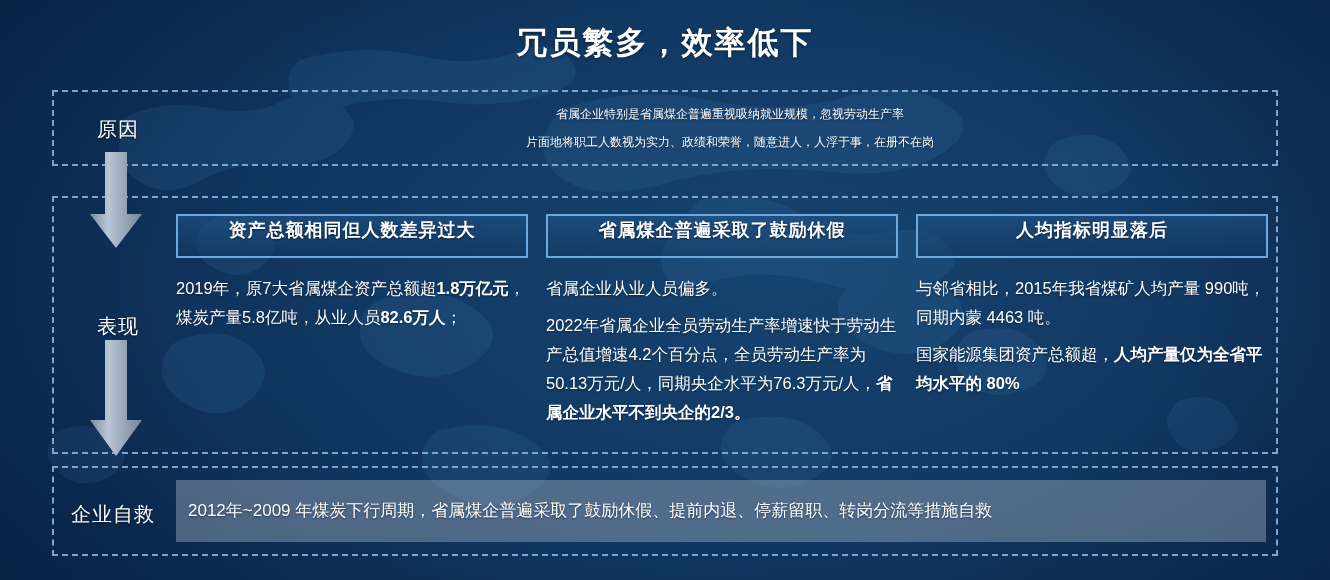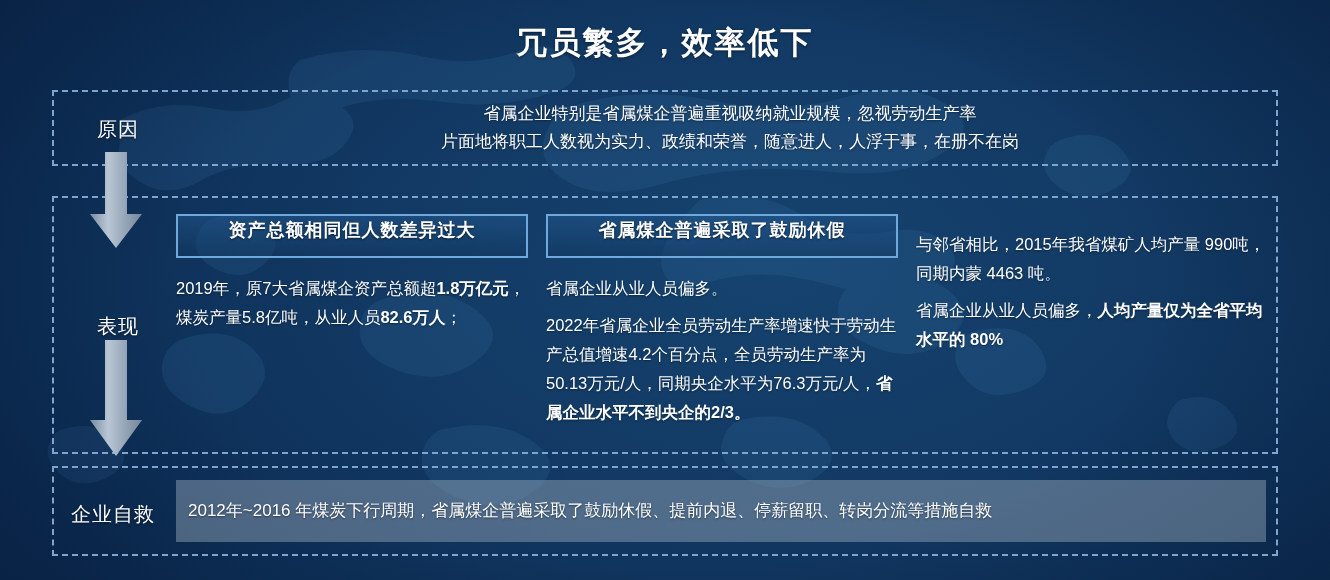--- a/index.html
+++ b/index.html
@@ -82,21 +82,21 @@
   .arrow-1 { left: 88px; top: 152px; height: 98px; }
   .arrow-2 { left: 88px; top: 340px; height: 118px; }
 
   
   .cause-text {
     position: absolute;
     left: 200px;
     top: 100px;
     width: 1060px;
     text-align: center;
-    font-size: 17px;
+    font-size: 12px;
     line-height: 28px;
     color: #ffffff;
     text-shadow: 0 1px 2px rgba(0,0,0,0.4);
   }
   .cause-text div { white-space: nowrap; }
 
   
   .col {
     position: absolute;
     top: 214px;
@@ -229,23 +229,24 @@
 
   <div class="col col-2">
     <div class="col-head">省属煤企普遍采取了鼓励休假</div>
     <div class="col-body">
         <p><span>省属企业从业人员偏多。</span></p>
         <p><span>2022年省属企业全员劳动生产率增速快于劳动生产总值增速4.2个百分点，全员劳动生产率为50.13万元/人，同期央企水平为76.3万元/人，</span><b>省属企业水平不到央企的2/3。</b></p>
       </div>
   </div>
 
   <div class="col col-3">
+    <div class="col-head">人均指标明显落后</div>
     <div class="col-body">
         <p><span>与邻省相比，2015年我省煤矿人均产量 990吨，同期内蒙 4463 吨。</span></p>
-        <p><span>省属企业从业人员偏多，</span><b>人均产量仅为全省平均水平的 80%</b></p>
+        <p><span>国家能源集团资产总额超，</span><b>人均产量仅为全省平均水平的 80%</b></p>
       </div>
   </div>
 
   <div class="selfrescue-bar">
-    <div class="selfrescue-text">2012年~2016 年煤炭下行周期，省属煤企普遍采取了鼓励休假、提前内退、停薪留职、转岗分流等措施自救</div>
+    <div class="selfrescue-text">2012年~2009 年煤炭下行周期，省属煤企普遍采取了鼓励休假、提前内退、停薪留职、转岗分流等措施自救</div>
   </div>
 
 </div>
 
 </body></html>

